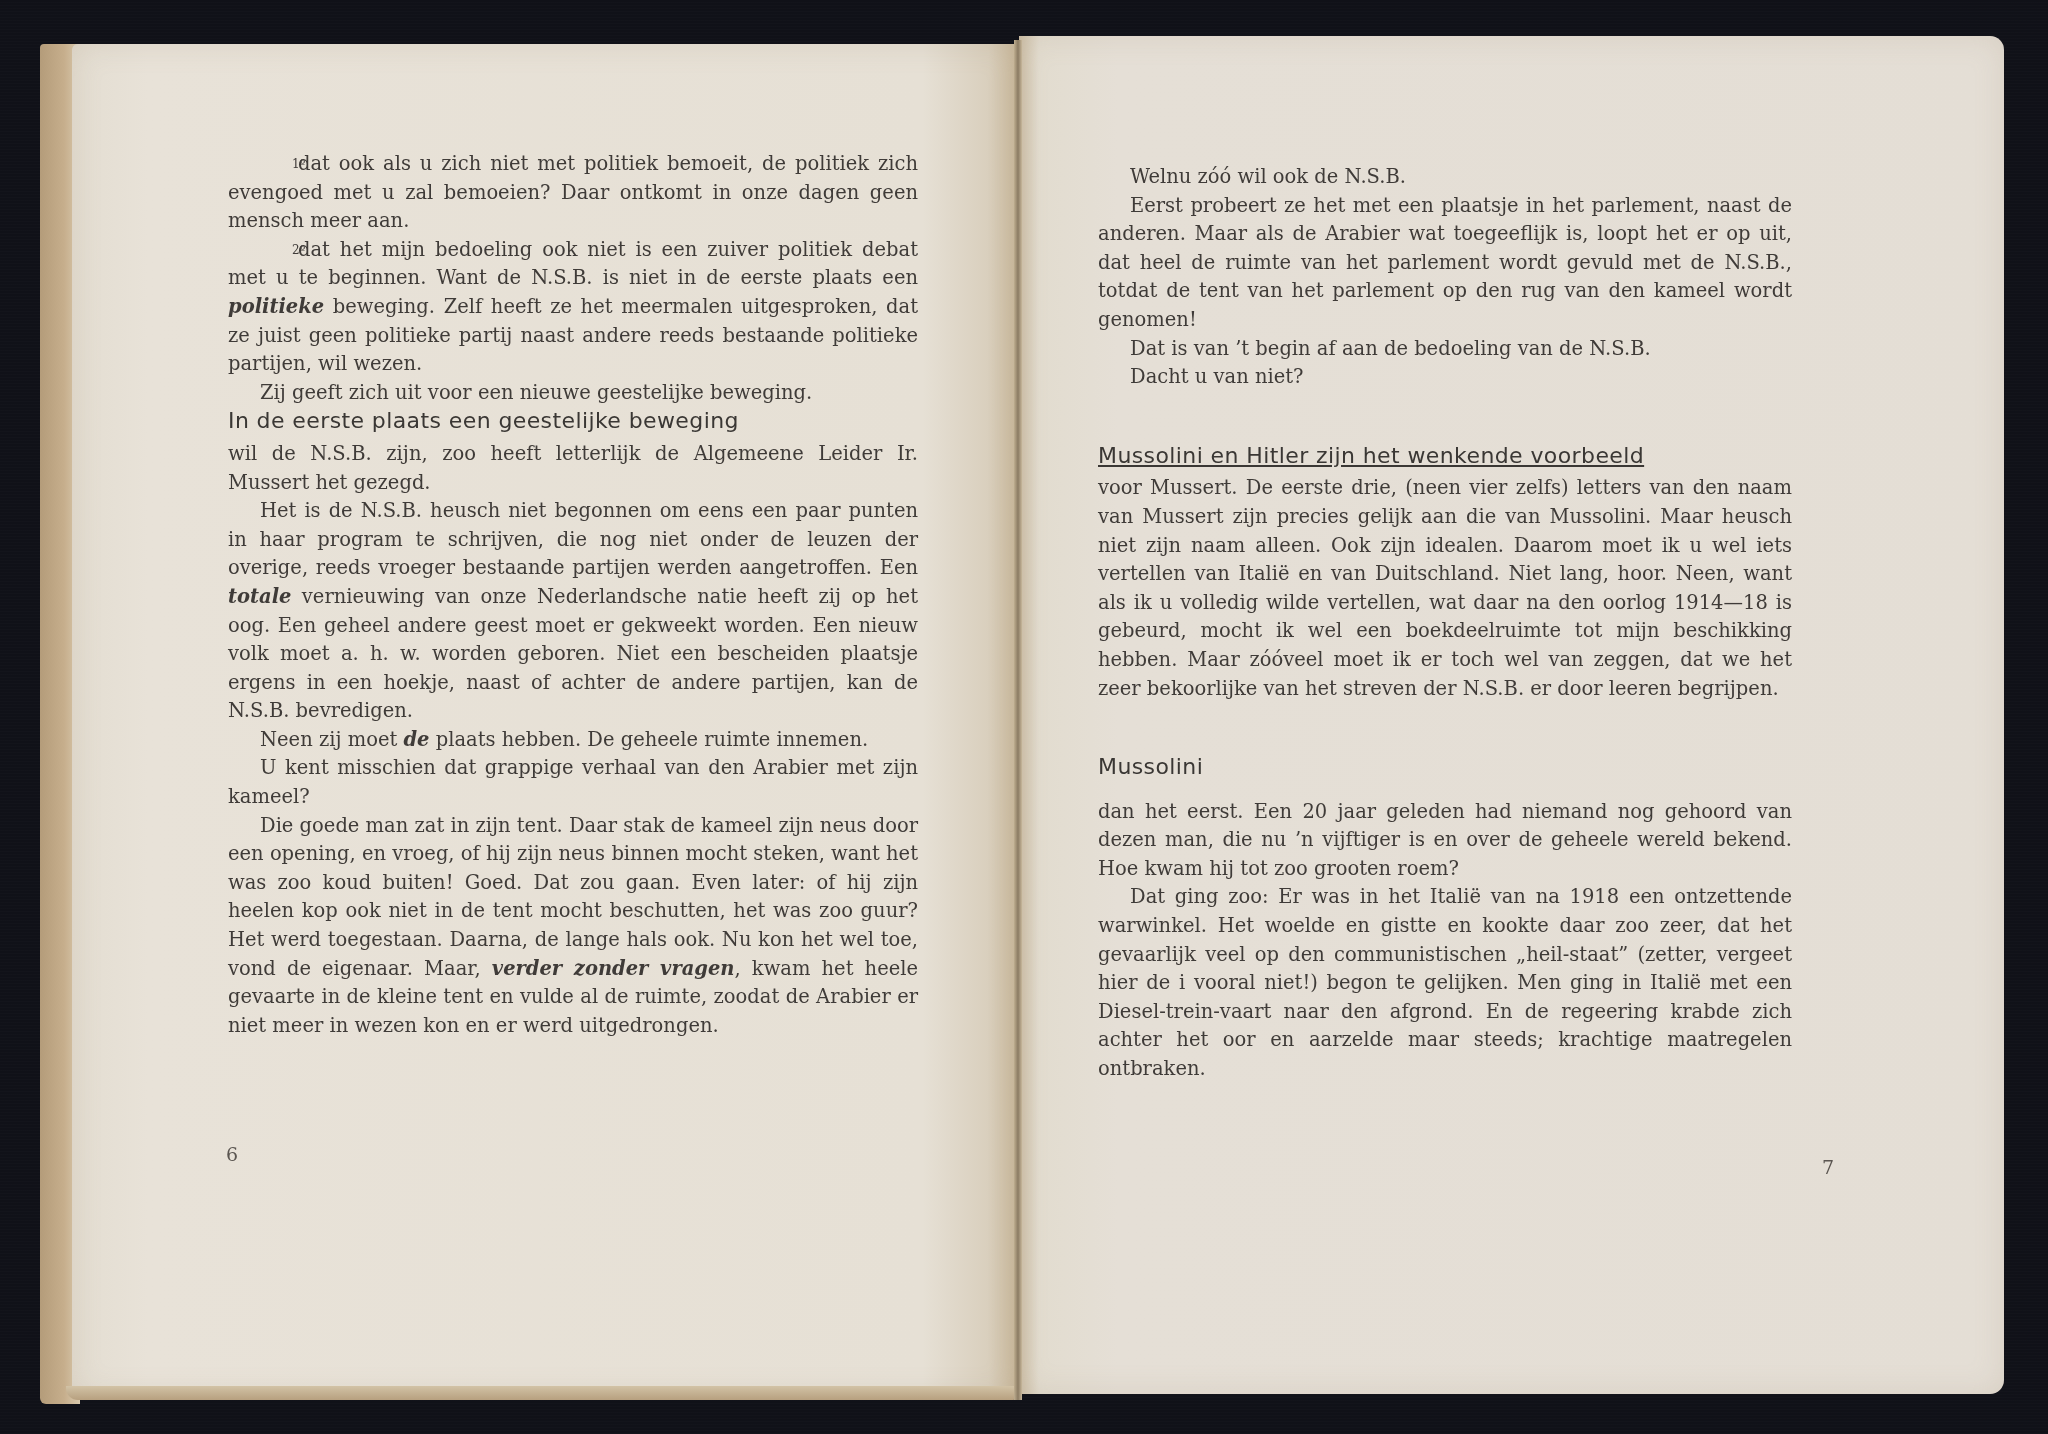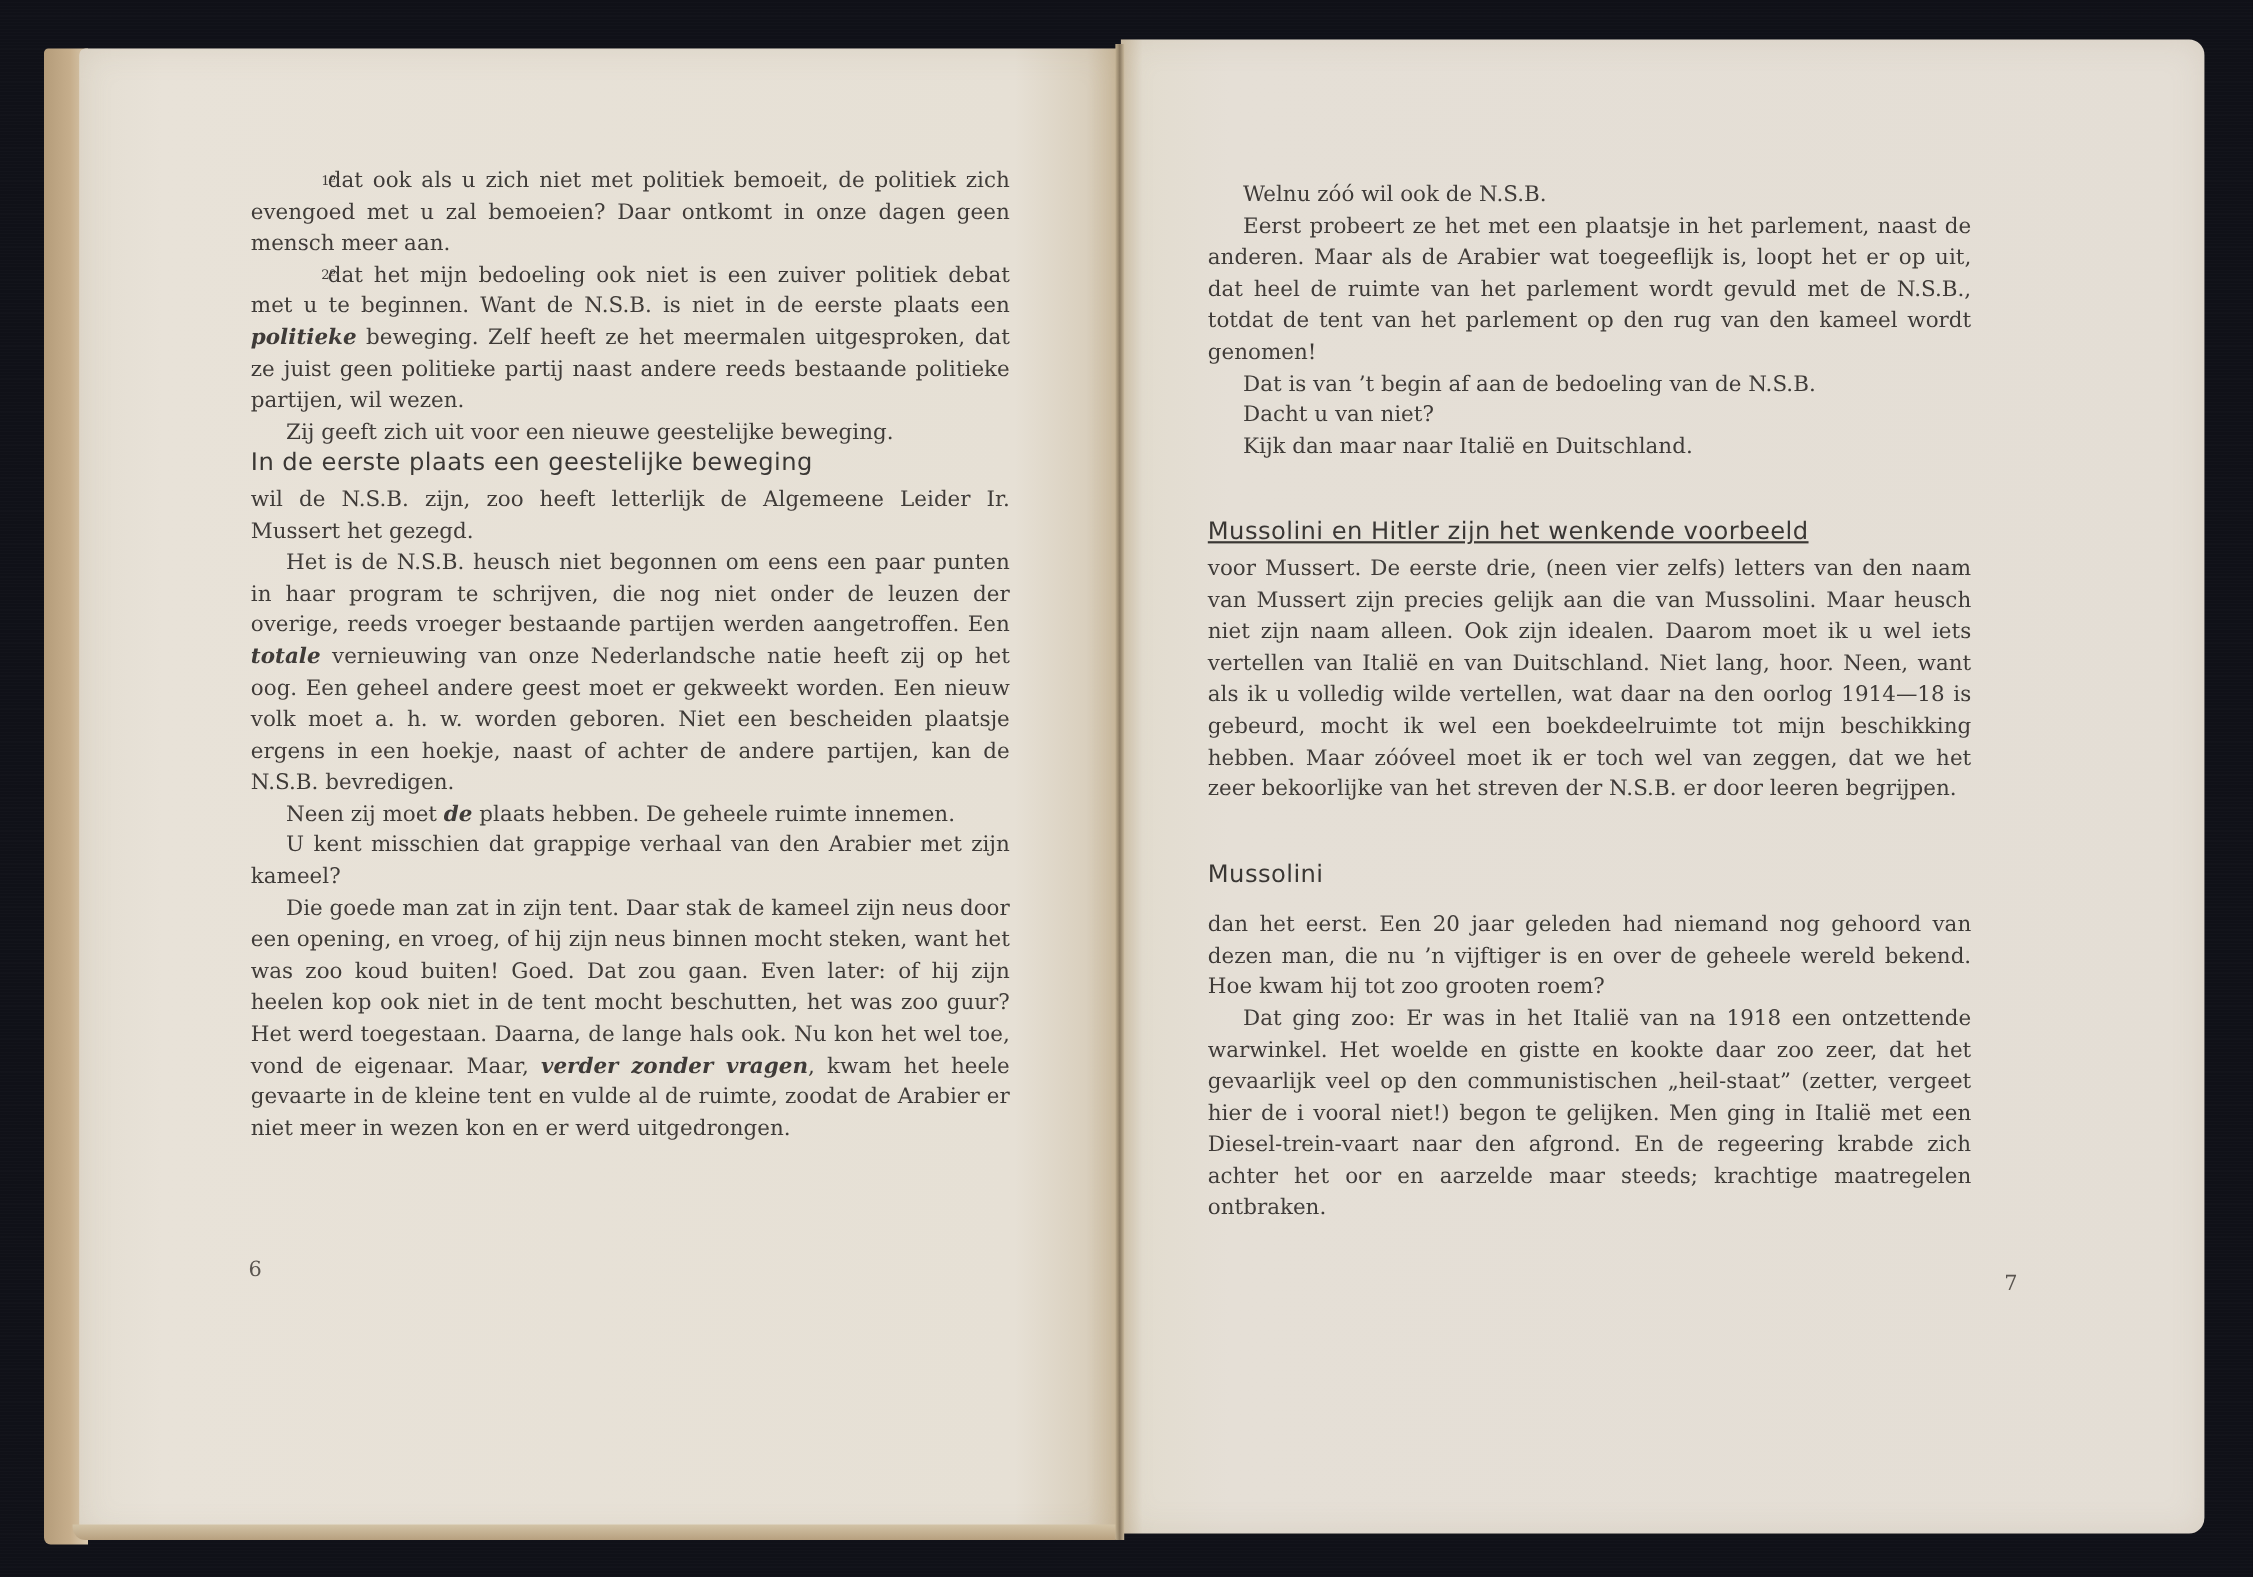--- a/index.html
+++ b/index.html
@@ -126,21 +126,20 @@
   <p class="p indent">U kent misschien dat grappige verhaal van den Arabier met zijn kameel?</p>
   <p class="p indent"><span>Die goede man zat in zijn tent. Daar stak de kameel zijn neus door een opening, en vroeg, of hij zijn neus binnen mocht steken, want het was zoo koud buiten! Goed. Dat zou gaan. Even later: of hij zijn heelen kop ook niet in de tent mocht beschutten, het was zoo guur? Het werd toegestaan. Daarna, de lange hals ook. Nu kon het wel toe, vond de eigenaar. Maar, </span><em>verder zonder vragen</em><span>, kwam het heele gevaarte in de kleine tent en vulde al de ruimte, zoodat de Arabier er niet meer in wezen kon en er werd uitgedrongen.</span></p>
 </div>
 <div class="folio" style="left:226px; top:1143px;">6</div>
 
 <div class="content content-right">
   <p class="p indent">Welnu zóó wil ook de N.S.B.</p>
   <p class="p indent">Eerst probeert ze het met een plaatsje in het parlement, naast de anderen. Maar als de Arabier wat toegeeflijk is, loopt het er op uit, dat heel de ruimte van het parlement wordt gevuld met de N.S.B., totdat de tent van het parlement op den rug van den kameel wordt genomen!</p>
   <p class="p indent">Dat is van ’t begin af aan de bedoeling van de N.S.B.</p>
   <p class="p indent">Dacht u van niet?</p>
-  <p class="p indent">Kijk dan maar naar Italië en Duitschland.</p>
 
   <h2 class="heading" style="margin-top:50px;margin-bottom:4px;text-decoration:underline;">Mussolini en Hitler zijn het wenkende voorbeeld</h2>
   <p class="p">voor Mussert. De eerste drie, (neen vier zelfs) letters van den naam van Mussert zijn precies gelijk aan die van Mussolini. Maar heusch niet zijn naam alleen. Ook zijn idealen. Daarom moet ik u wel iets vertellen van Italië en van Duitschland. Niet lang, hoor. Neen, want als ik u volledig wilde vertellen, wat daar na den oorlog 1914—18 is gebeurd, mocht ik wel een boekdeelruimte tot mijn beschikking hebben. Maar zóóveel moet ik er toch wel van zeggen, dat we het zeer bekoorlijke van het streven der N.S.B. er door leeren begrijpen.</p>
 
   <h2 class="heading" style="margin-top:50px;margin-bottom:16px;">Mussolini</h2>
   <p class="p">dan het eerst. Een 20 jaar geleden had niemand nog gehoord van dezen man, die nu ’n vijftiger is en over de geheele wereld bekend. Hoe kwam hij tot zoo grooten roem?</p>
   <p class="p indent">Dat ging zoo: Er was in het Italië van na 1918 een ontzettende warwinkel. Het woelde en gistte en kookte daar zoo zeer, dat het gevaarlijk veel op den communistischen „heil-staat” (zetter, vergeet hier de i vooral niet!) begon te gelijken. Men ging in Italië met een Diesel-trein-vaart naar den afgrond. En de regeering krabde zich achter het oor en aarzelde maar steeds; krachtige maatregelen ontbraken.</p>
 </div>
 <div class="folio" style="left:1822px; top:1156px;">7</div>
 

